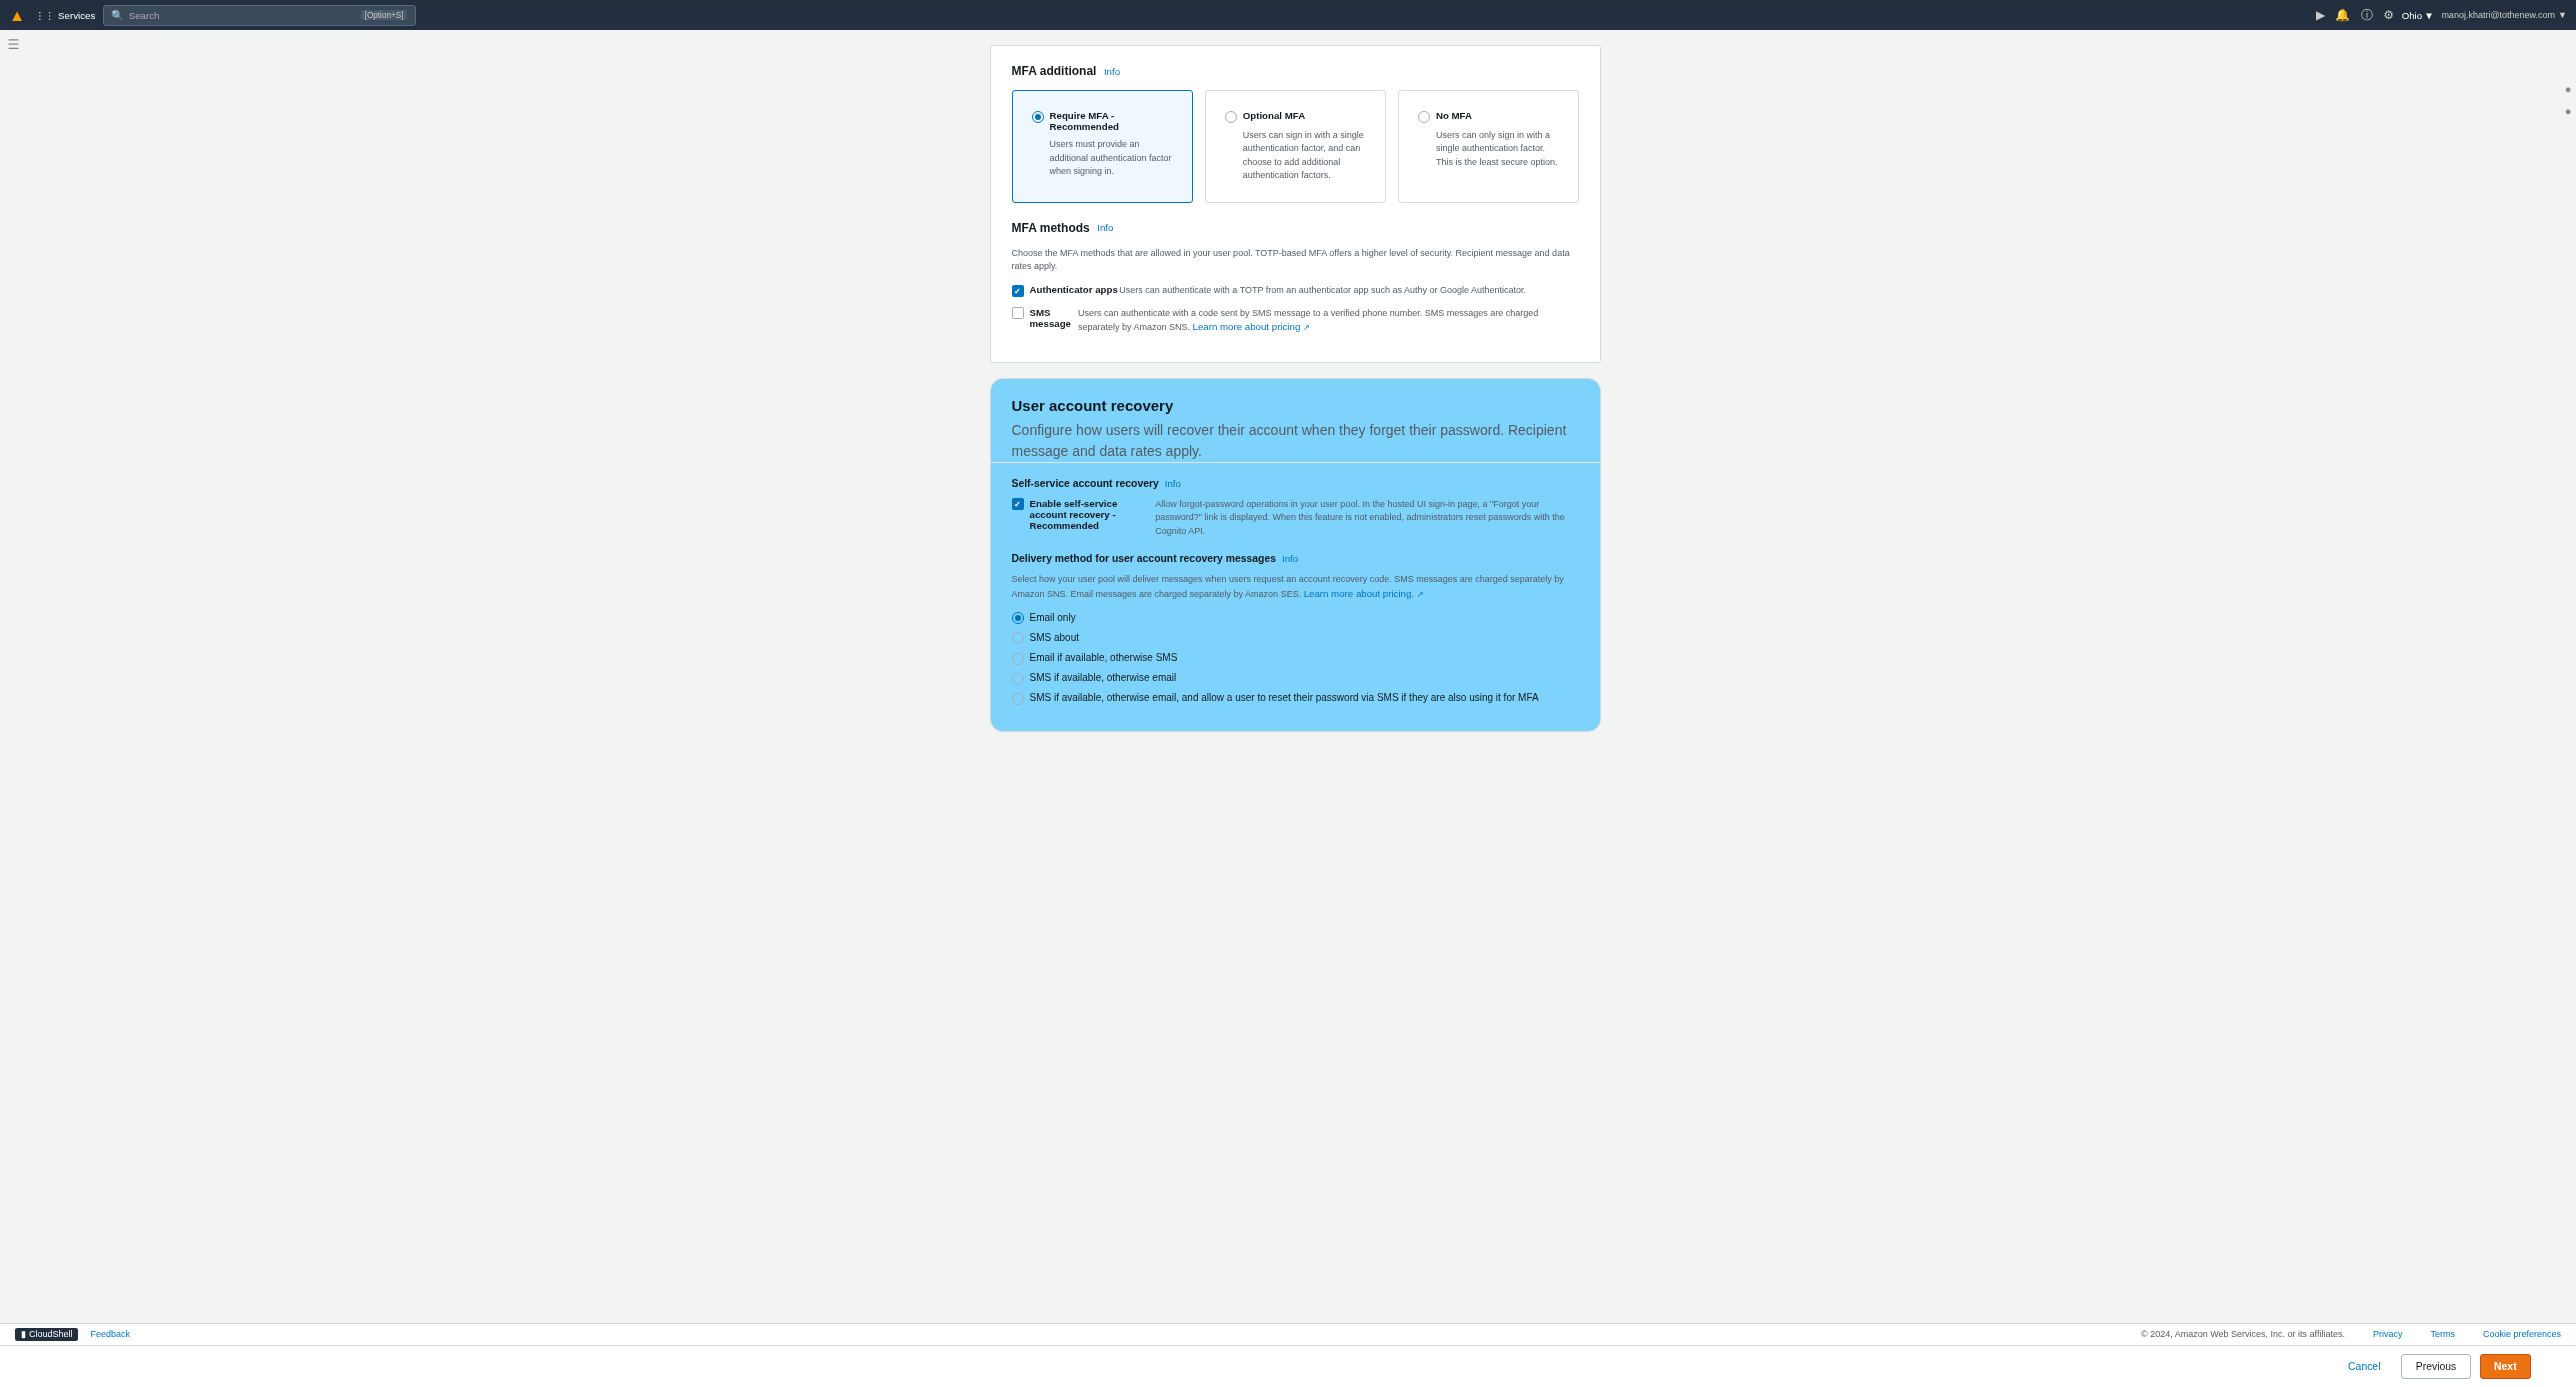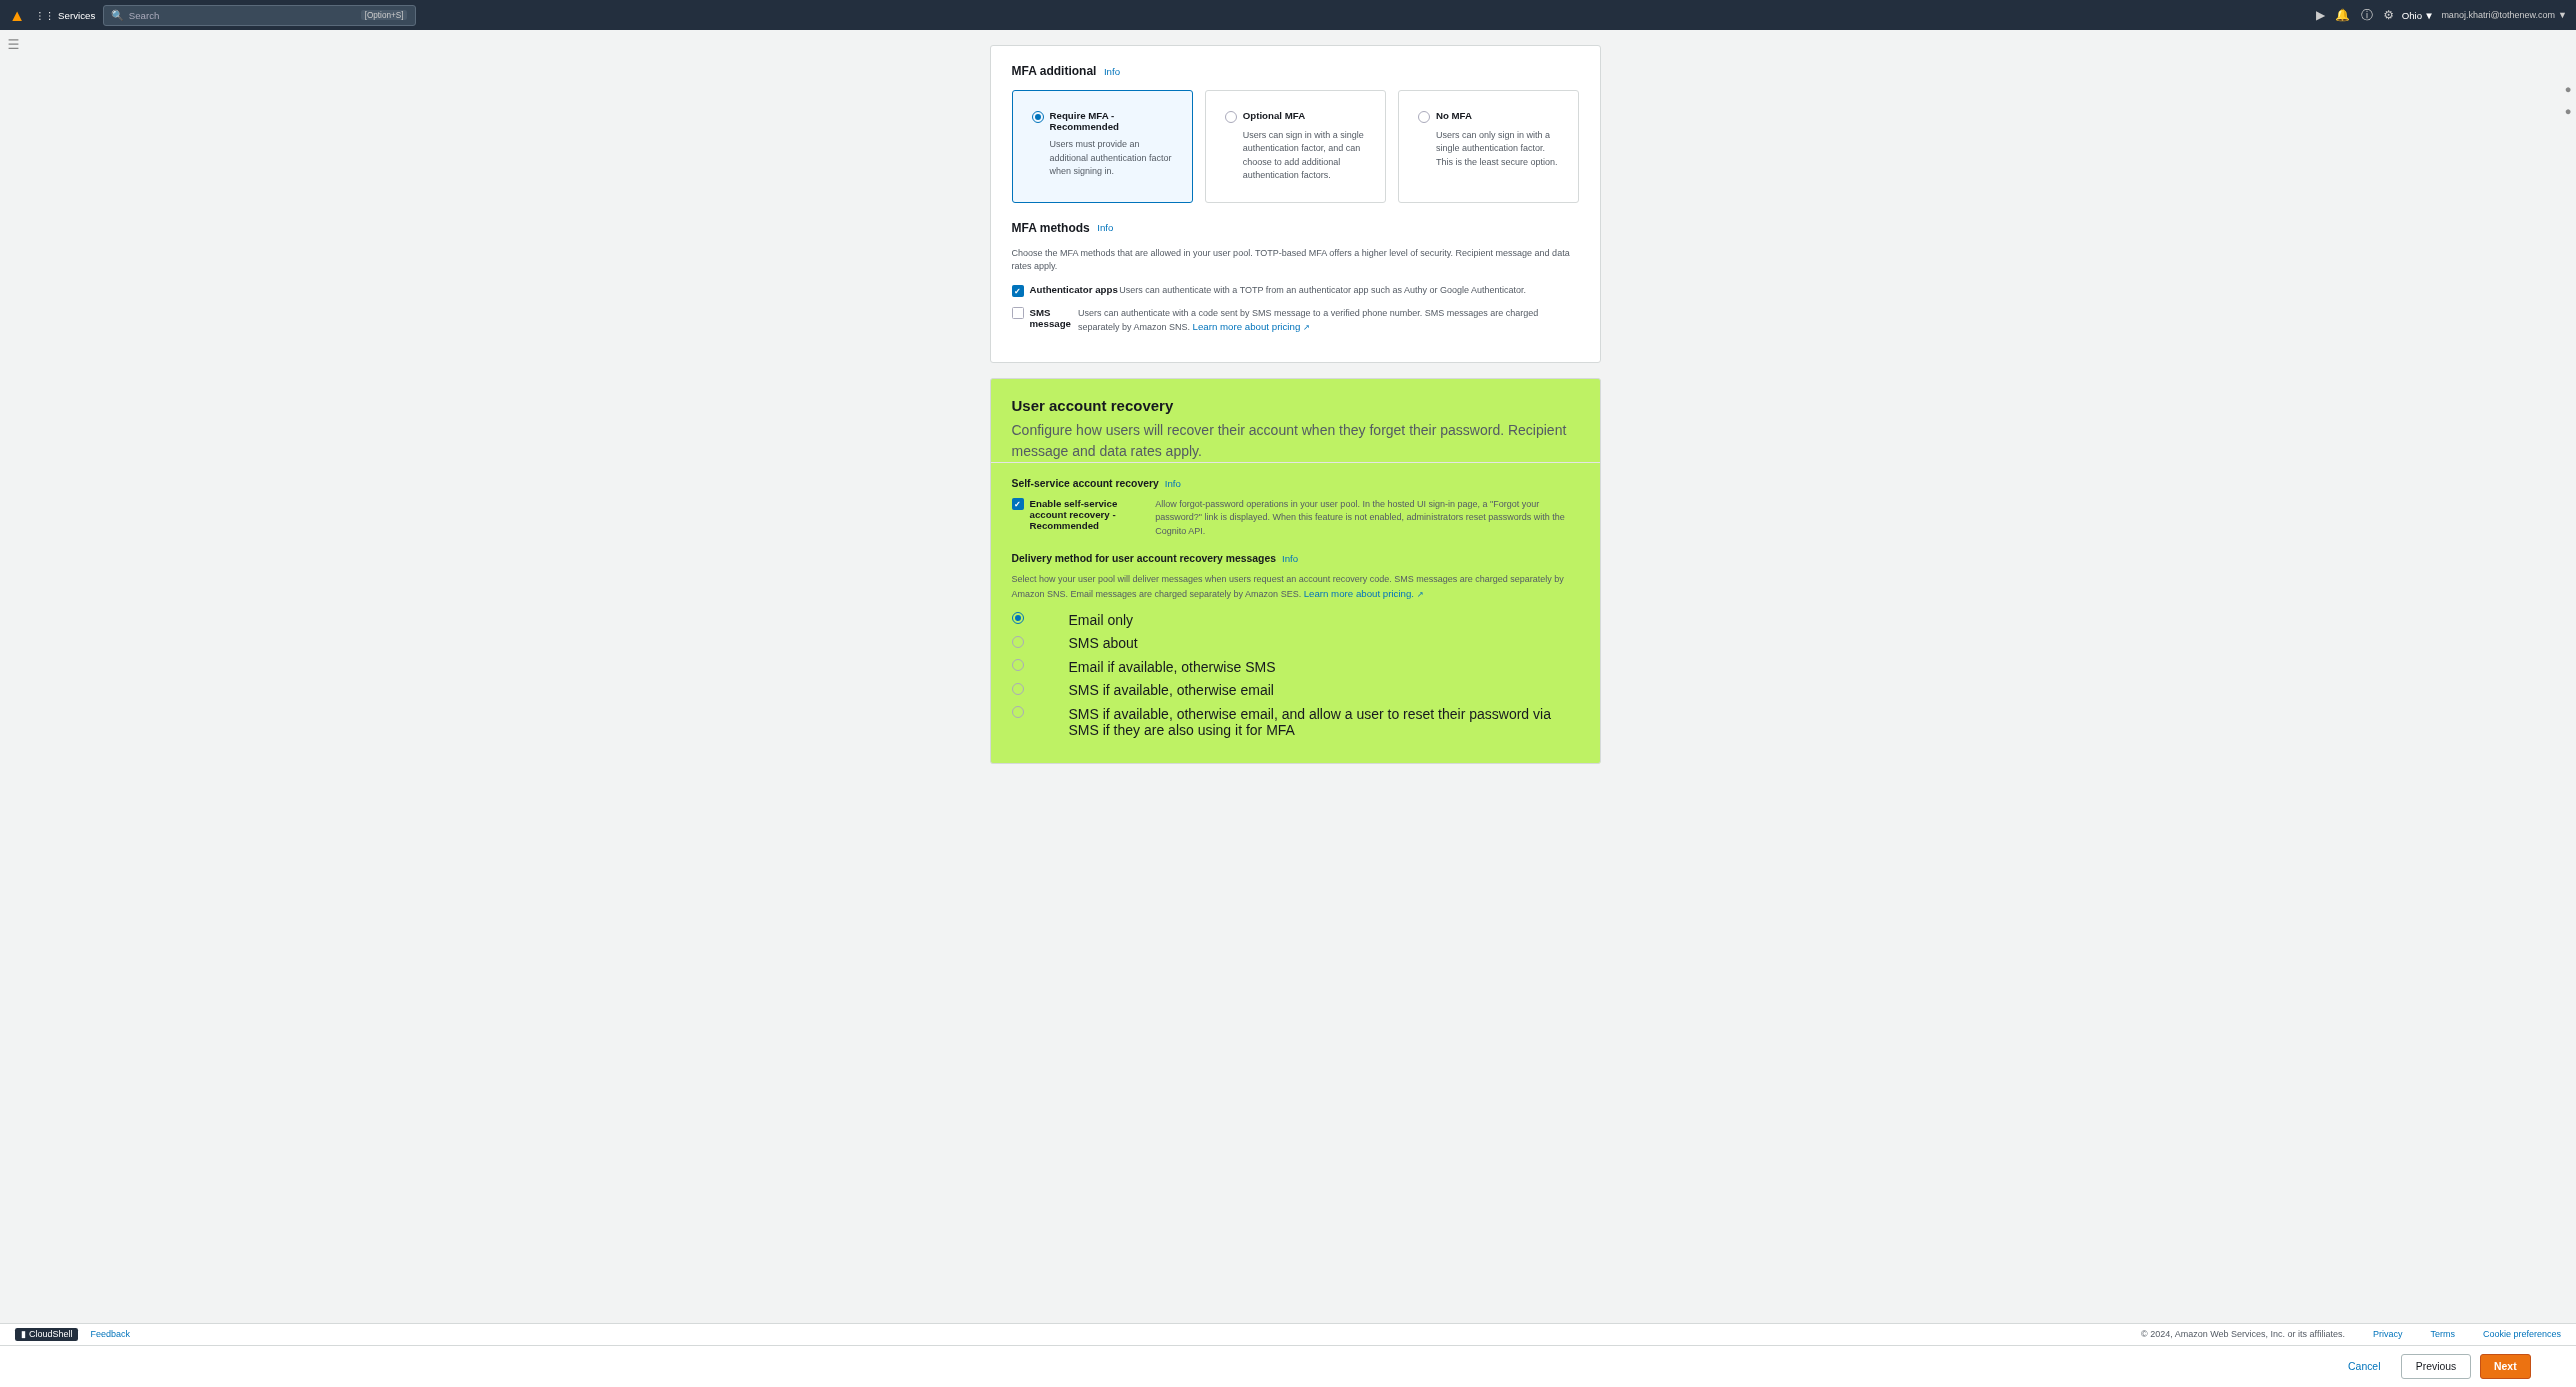--- a/index.html
+++ b/index.html
@@ -130,23 +130,23 @@
     .main-content {
       margin-top: 30px;
       padding: 15px 22.4px 45px 37px;
       max-width: 671px;
       margin-left: auto;
       margin-right: auto;
     }
 
     
     .section-card {
-      background: #bef264;
+      background: #7dd3fc;
       border: 0.7px solid #d5d9d9;
-      border-radius: 3px;
+      border-radius: 13px;
       padding: 18px 21px;
       margin-bottom: 15px;
     }
 
     
     .section-header {
       display: flex;
       align-items: center;
       gap: 7.5px;
       margin-bottom: 12px;
@@ -324,23 +324,22 @@
       border-color: #0073bb;
     }
     .radio-circle.checked::after {
       content: '';
       width: 6px;
       height: 6px;
       border-radius: 50%;
       background: #0073bb;
     }
     .radio-label {
-      font-size: 14px;
+      font-size: 10px;
       color: #16191f;
-      margin-left: 39px;
     }
 
     
     .bottom-bar {
       position: fixed;
       bottom: 0; left: 0; right: 0;
       background: #fff;
       border-top: 0.7px solid #d5d9d9;
       height: 42px;
       display: flex;

